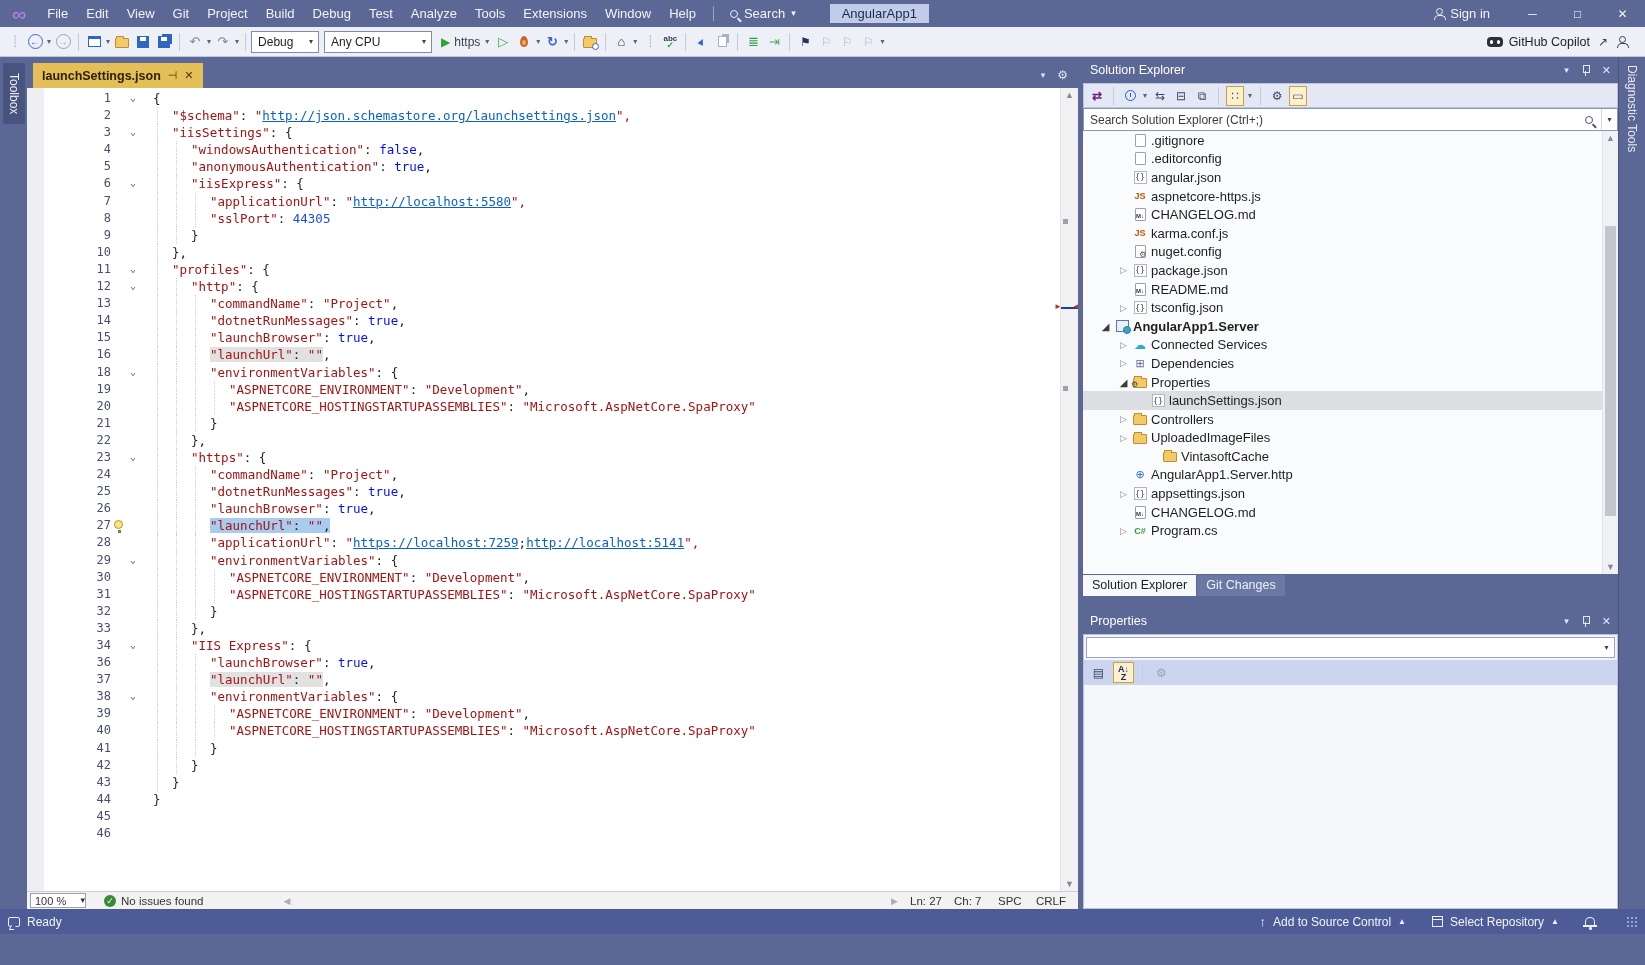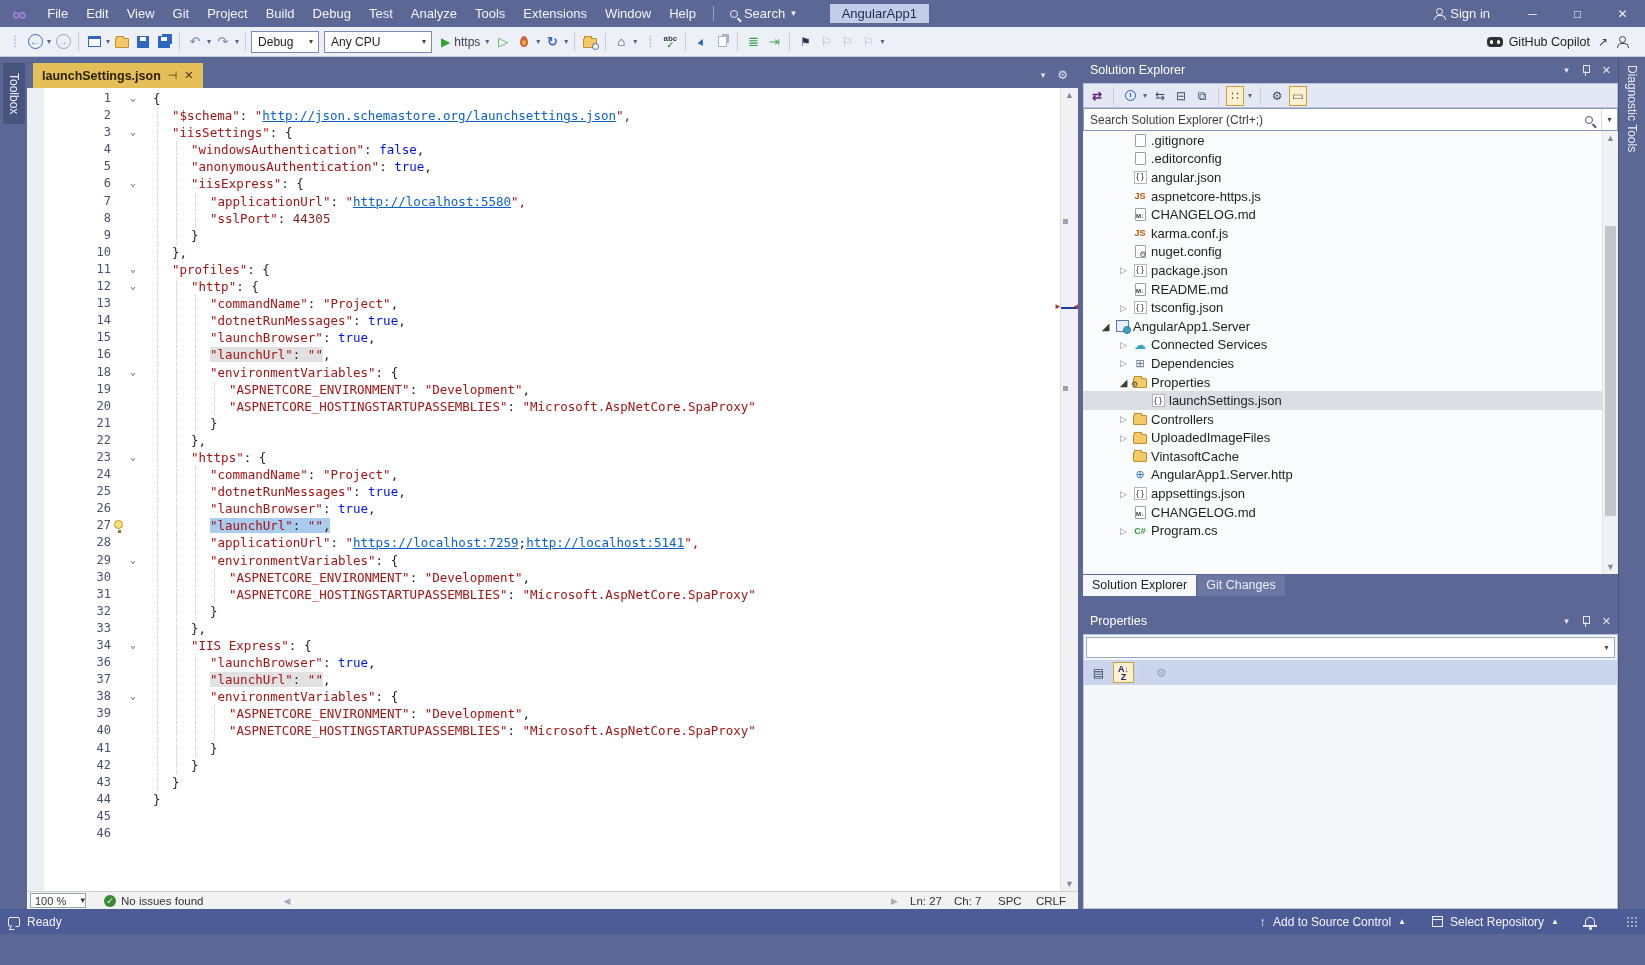--- a/index.html
+++ b/index.html
@@ -87,21 +87,21 @@
   .gutter{position:absolute;left:0;top:0;bottom:0;width:17px;background:#EEEFF2}
   .code{position:absolute;left:0;top:2px;right:18px;font-family:"DejaVu Sans Mono","Liberation Mono",monospace;font-size:12.5px}
   .cl{position:relative;height:17.1px;line-height:17.1px;white-space:pre}
   .lnum{position:absolute;left:34px;width:50px;text-align:right;color:#47506B;font-size:12px}
   .fold{position:absolute;left:103px;color:#4a4a4a;font-size:10px;top:-1px}
   .guide{position:absolute;top:0;bottom:0;width:0;border-left:1px dotted #C9CDD4}
   .ct{position:absolute;top:0}
   .tj{color:#A31515}
   .tu{color:#0B61C9;text-decoration:underline}
   .tb{color:#0011EE}
-  .tn{color:#7f1d1d}
+  .tn{color:#1d4ed8}
   .tp{color:#1E1E1E}
   .m-g{background:#E1E1E1}
   .m-s{background:#A8CBEE}
   .bulb{position:absolute;left:87px;top:3px;width:9px;height:9px;border-radius:50%;background:#FBE27A;border:1px solid #B9962B}
   .bulb::after{content:"";position:absolute;left:2.5px;top:9px;width:3px;height:2.5px;background:#8A7A33}
 
   .vscroll{position:absolute;right:0;top:0;bottom:0;width:18px;background:#F1F1F3;border-left:1px solid #E2E3E7;font-size:9px;color:#848A99}
   .vscroll .up{position:absolute;top:2px;left:4px}
   .vscroll .down{position:absolute;bottom:2px;left:4px}
   .sb-mark{position:absolute;left:2px;width:5px;height:5px;background:#9BA1AE}
@@ -130,21 +130,21 @@
   .clock{width:11px;height:11px;border:1.4px solid #1F5FBF;border-radius:50%;position:relative}
   .clock::after{content:"";position:absolute;left:4px;top:2px;width:1.4px;height:4px;background:#1F5FBF}
   .se-search{height:23px;background:#fff;border:1px solid #8A97BC;display:flex;align-items:center}
   .se-search input{flex:1;border:none;outline:none;font-family:"Liberation Sans",sans-serif;font-size:12px;color:#333;padding:0 6px;background:transparent}
   .se-search input::placeholder{color:#3B3B3B;opacity:1}
   .mag.dark{border-color:#4A5568}.mag.dark::after{background:#4A5568}
   .se-search .dd{width:16px;display:flex;align-items:center;justify-content:center;font-size:8px;color:#444;border-left:1px solid #D5D9E4;height:100%}
   .tree{flex:1;background:#FAFBFD;position:relative;overflow:hidden}
   .trow{height:18.6px;display:flex;align-items:center;font-size:13px;color:#1E1E1E}
   .trow.sel{background:#DCDEE4}
-  .trow.bold .lab{font-weight:normal}
+  .trow.bold .lab{font-weight:bold}
   .exp{width:15px;text-align:center;font-size:9px;color:#8A8A8A;flex:0 0 15px}
   .exp.open{color:#3B3B3B;font-size:10px}
   .ticon{width:18px;flex:0 0 18px;display:flex;align-items:center;justify-content:center}
   .lab{margin-left:2px;white-space:nowrap}
   
   .i-file,.i-textfile,.i-config,.i-md{width:11px;height:13px;background:#fff;border:1px solid #99A0AC;border-radius:1px;position:relative;font-size:6.5px;color:#444;display:flex;align-items:flex-end;justify-content:center}
   .i-config::after{content:"⚙";position:absolute;font-size:8px;right:-2px;bottom:-2px;color:#555}
   .i-md::after{content:"M↓";font-size:6px;font-weight:bold;color:#333;margin-bottom:1px}
   .i-json{width:13px;height:13px;border:1px solid #B0B6C2;background:#fff;font-size:8.5px;color:#4A4A4A;display:flex;align-items:center;justify-content:center;font-family:"DejaVu Sans Mono",monospace}
   .i-js{font-size:9px;font-weight:bold;color:#C75300}
@@ -578,21 +578,21 @@
                 </span>
                 <span class="lab">Controllers</span>
               </div>
               <div class="trow" style="padding-left: 33px;">
                 <span class="exp">▷</span>
                 <span class="ticon">
                   <span class="i-folder"></span>
                 </span>
                 <span class="lab">UploadedImageFiles</span>
               </div>
-              <div class="trow" style="padding-left: 33px;">
+              <div class="trow" style="padding-left: 33px; margin-left: 30px;">
                 <span class="exp"></span>
                 <span class="ticon">
                   <span class="i-folder"></span>
                 </span>
                 <span class="lab">VintasoftCache</span>
               </div>
               <div class="trow" style="padding-left: 33px;">
                 <span class="exp"></span>
                 <span class="ticon">
                   <span class="i-http">⊕</span>

